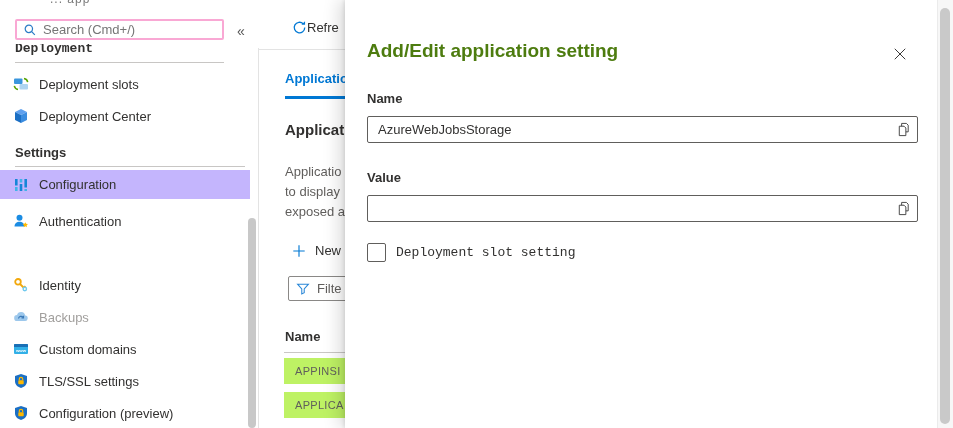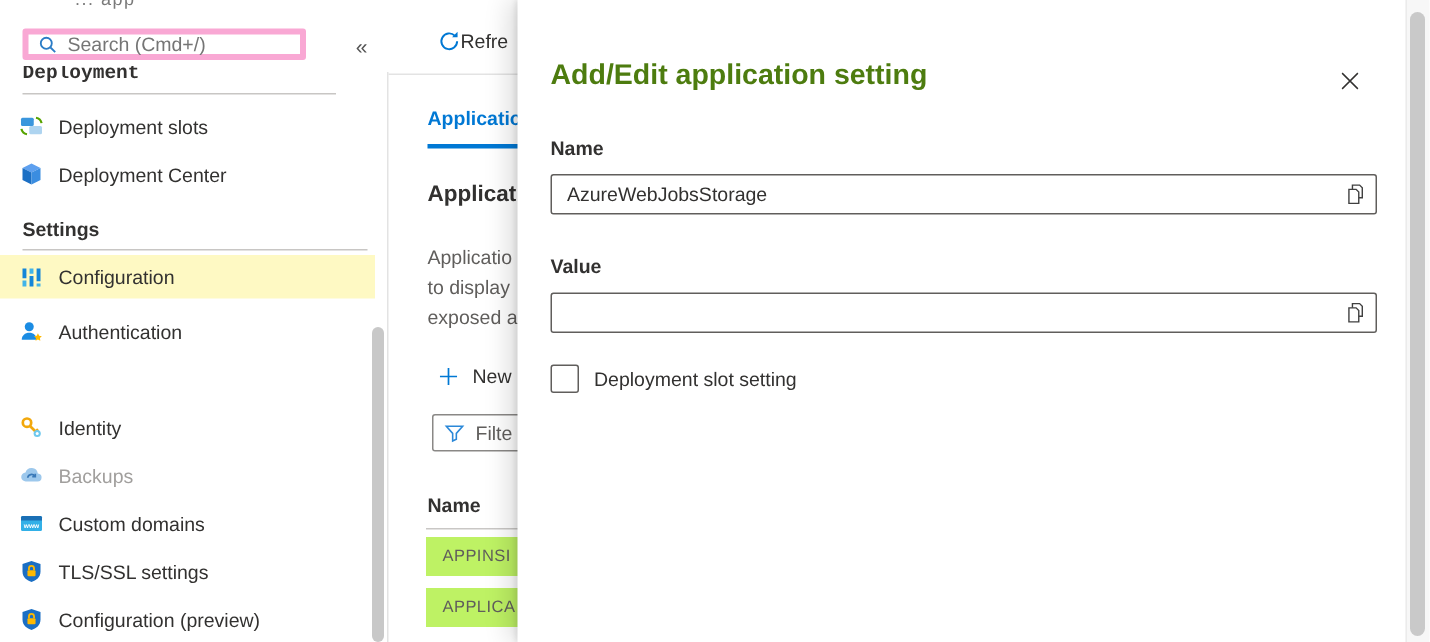--- a/index.html
+++ b/index.html
@@ -10,42 +10,42 @@
     font-family: "Liberation Sans", "DejaVu Sans", sans-serif;
     color: #323130; font-size: 13px;
   }
   .abs { position: absolute; }
 
   
   #sidebar { left:0; top:0; width:258px; height:428px; background:#fff; z-index:2; }
   .clip-top { left:50px; top:0; width:110px; height:7px; overflow:hidden; color:#7a7a7a; }
   .clip-top > span { display:block; margin-top:-8px; font-size:12px; letter-spacing:1px; }
   .searchbox {
-    left:15px; top:19px; width:189px; height:21px;
-    border:4px solid #f9a8d4; border-radius:2px; background:#fff;
+    left:15px; top:19px; width:209px; height:21px;
+    border:2px solid #f9a8d4; border-radius:2px; background:#fff;
     display:flex; align-items:center; padding:0 6px; gap:6px;
   }
   .searchbox input {
     border:none; outline:none; width:100%; background:transparent;
     font-family:inherit; font-size:13px; color:#323130;
   }
   .collapse { left:231px; top:21px; width:20px; height:20px; color:#555;
     font-size:14px; text-align:center; line-height:20px; cursor:pointer; }
   .sect-clip { left:15px; top:44px; width:160px; height:13px; overflow:hidden;font-family:Liberation Mono, monospace; }
   .sect-clip > span { display:block; margin-top:-3px; font-weight:bold; font-size:13px; color:#323130; }
   .sect-head { left:15px; top:145px; font-weight:bold; font-size:13px; color:#323130; }
   .divider-h { height:1px; background:#c8c6c4; }
   .nav-item {
     left:0; width:250px; height:24px; display:flex; align-items:center;
     padding-left:13px; gap:10px; cursor:pointer;
   }
   .nav-item .nicon { width:16px; height:16px; flex:0 0 16px; display:inline-flex; }
   .nav-item .nicon svg { width:16px; height:16px; }
   .nav-item .nlabel { font-size:13px; color:#323130; white-space:nowrap; }
-  .nav-item.active { background:#fef9c3; height:29px; }
+  .nav-item.active { background:#c4b5fd; height:29px; }
   .nav-item.disabled .nlabel { color:#a19f9d; }
   .sb-scroll { left:248px; top:218px; width:8px; height:210px; background:#c8c8c8; border-radius:4px; }
 
   
   #middle { left:258px; top:0; width:120px; height:428px; z-index:1; }
   .vline { left:0; top:48px; width:1px; height:380px; background:#e3e3e3; }
   .hline-top { left:1px; top:49px; width:119px; height:1px; background:#e3e3e3; }
   .cmd-refresh { left:34px; top:20px; display:flex; align-items:flex-end; gap:0; cursor:pointer; }
   .cmd-refresh svg { width:15px; height:15px; }
   .tab { left:27px; top:71px; color:#0078d4; font-weight:bold; font-size:13px; white-space:nowrap; cursor:pointer; }
@@ -78,21 +78,21 @@
   .close-btn svg { width:14px; height:14px; }
   .field-label { left:22px; top:0; font-size:13px; font-weight:bold; color:#323130; }
   .input-wrap { left:22px; width:551px; height:27px; }
   .input-wrap input {
     width:100%; height:100%; border:1px solid #605e5c; border-radius:2px;
     padding:0 30px 0 10px; font-family:inherit; font-size:13px; color:#323130; outline:none; background:#fff;
   }
   .copy-btn { position:absolute; right:5px; top:4px; width:20px; height:19px;
     background:none; border:none; cursor:pointer; display:flex; align-items:center; justify-content:center; }
   .copy-btn svg { width:15px; height:15px; }
-  .chk-row { left:22px; top:243px; display:flex; align-items:center; gap:10px; }
+  .chk-row { left:22px; top:243px; display:flex; align-items:center; gap:10px;font-family:Liberation Mono, monospace; }
   .chk { width:19px; height:19px; border:1px solid #605e5c; border-radius:2px; background:#fff; cursor:pointer; }
   .panel-scroll-track { left:592px; top:0; width:16px; height:428px; background:#f7f7f7; border-left:1px solid #ebebeb; }
   .panel-scroll-thumb { left:595px; top:8px; width:10px; height:416px; background:#c9c9c9; border-radius:5px; }
 </style>
 </head>
 <body>
 
 <div id="app">
 
   <div id="sidebar" class="abs">

